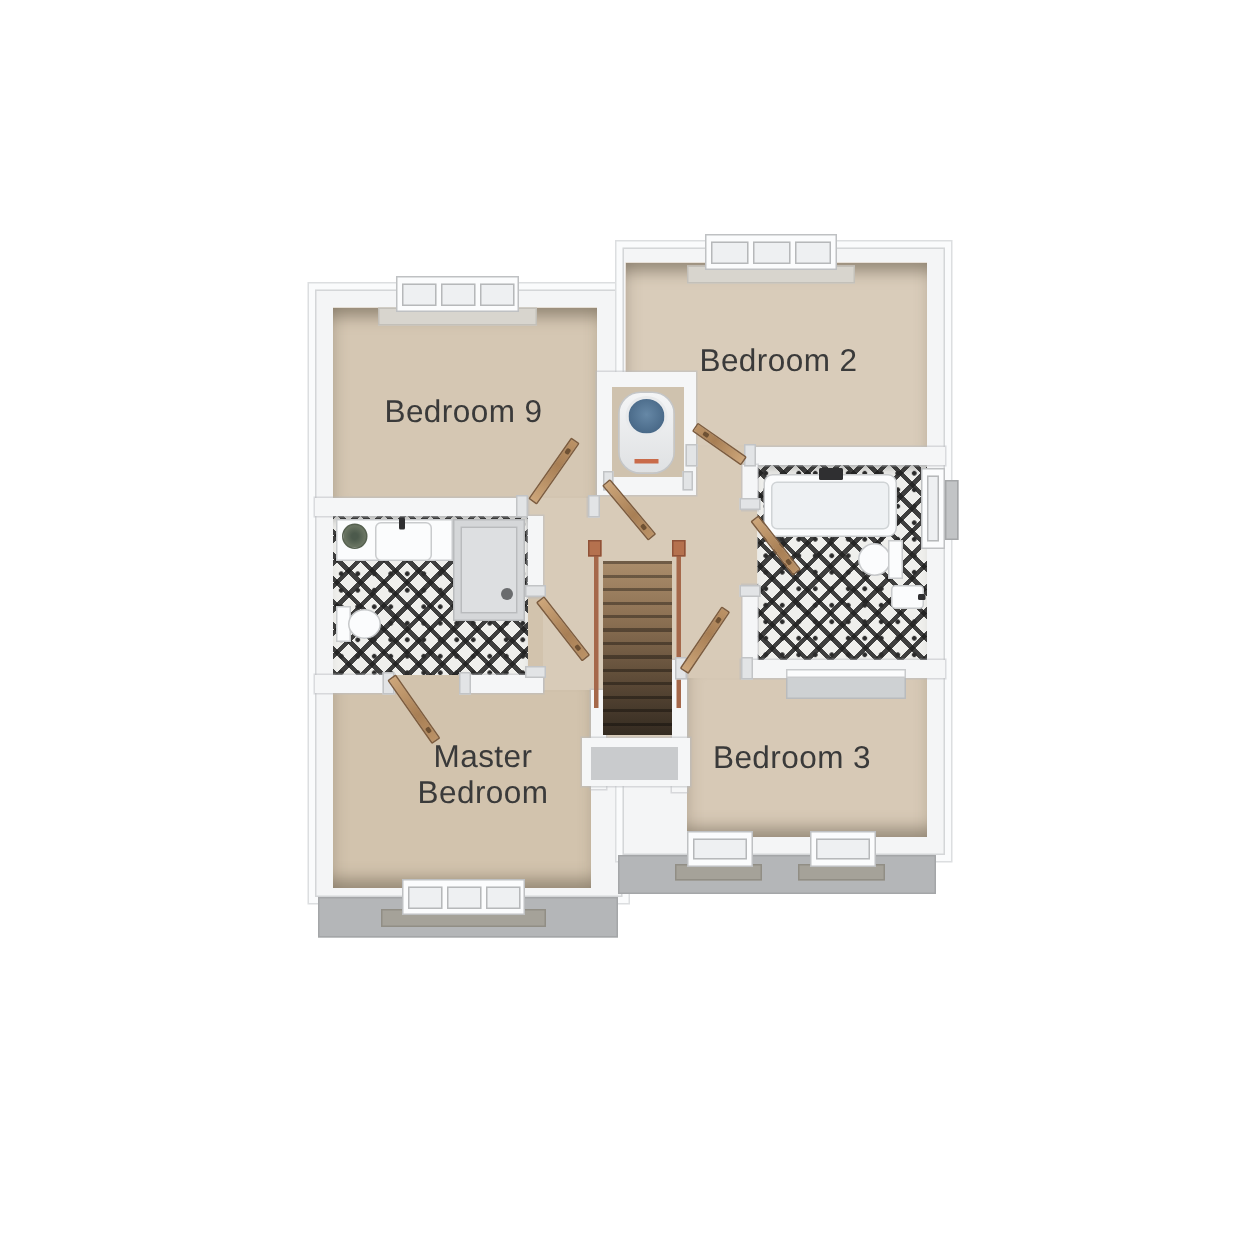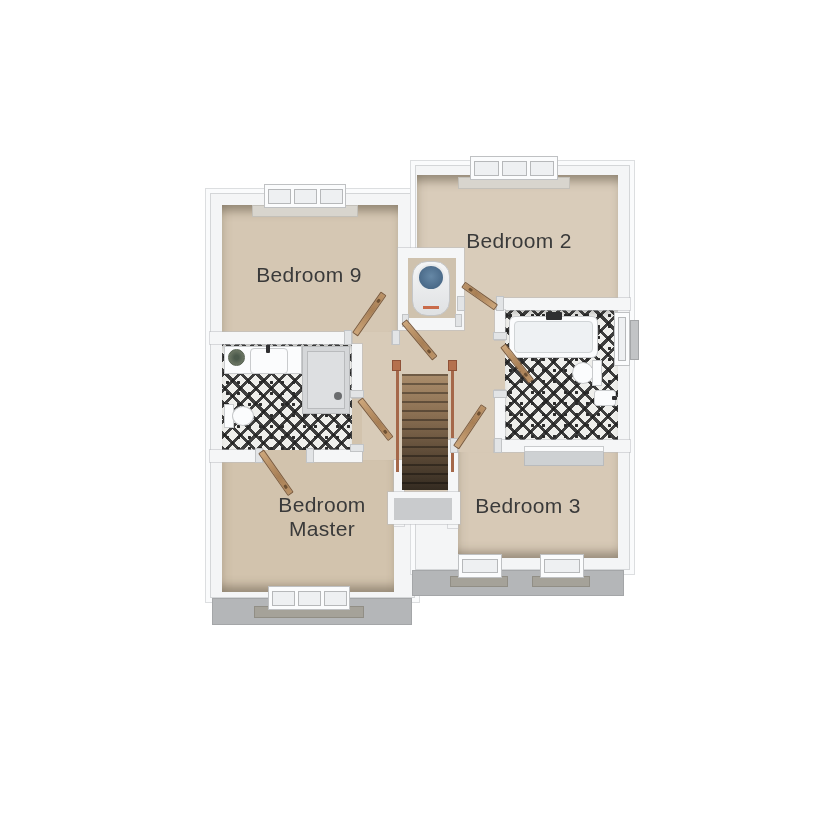--- a/index.html
+++ b/index.html
@@ -194,18 +194,18 @@
   <div class="sillstone" style="left:450px;top:576px;width:58px;height:11px;"></div>
   <div class="winframe" style="left:458px;top:554px;width:44px;height:24px;"></div>
   <div class="pane" style="left:462px;top:559px;width:36px;height:14px;"></div>
   <div class="sillstone" style="left:532px;top:576px;width:58px;height:11px;"></div>
   <div class="winframe" style="left:540px;top:554px;width:44px;height:24px;"></div>
   <div class="pane" style="left:544px;top:559px;width:36px;height:14px;"></div>
 
   <div class="room-label" style="left:229px;top:263px;width:160px;">Bedroom 9</div>
   <div class="room-label" style="left:439px;top:229px;width:160px;">Bedroom 2</div>
   <div class="room-label" style="left:242px;top:493px;width:160px;">
+    <span style="display:block;">Master</span>
     <span style="display:block;">Bedroom</span>
-    <span style="display:block;">Master</span>
   </div>
   <div class="room-label" style="left:448px;top:494px;width:160px;">Bedroom 3</div>
 
 </div>
 
 </body></html>

